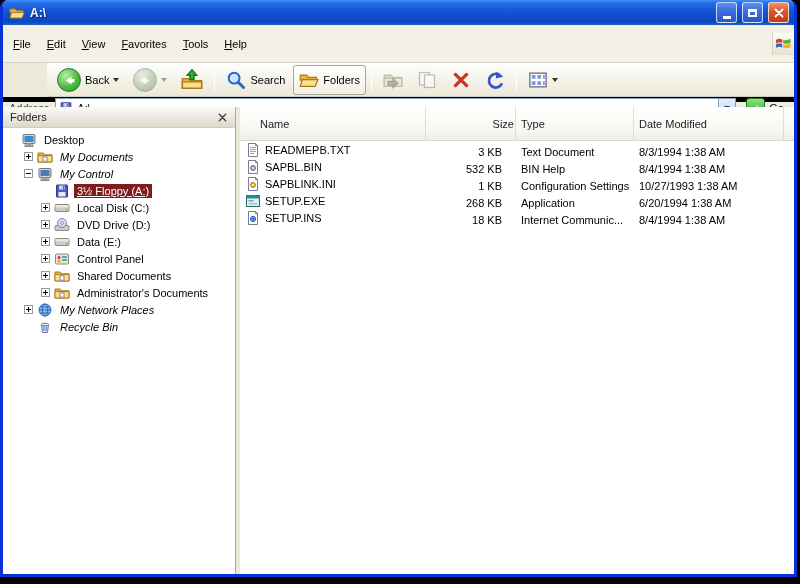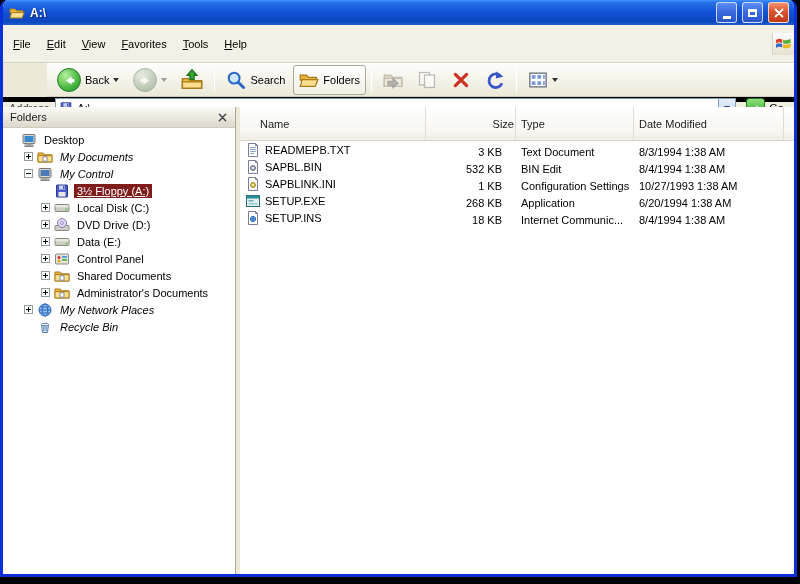--- a/index.html
+++ b/index.html
@@ -459,21 +459,21 @@
         <span class="c-date">8/3/1994 1:38 AM</span>
       </div>
       <div class="file-row">
         <span class="c-name">
             <svg class="ic">
               <use href="#i-fbin"></use>
             </svg>
             <span>SAPBL.BIN</span>
           </span>
         <span class="c-size">532 KB</span>
-        <span class="c-type">BIN Edit</span>
+        <span class="c-type">BIN Help</span>
         <span class="c-date">8/4/1994 1:38 AM</span>
       </div>
       <div class="file-row">
         <span class="c-name">
             <svg class="ic">
               <use href="#i-fini"></use>
             </svg>
             <span>SAPBLINK.INI</span>
           </span>
         <span class="c-size">1 KB</span>

